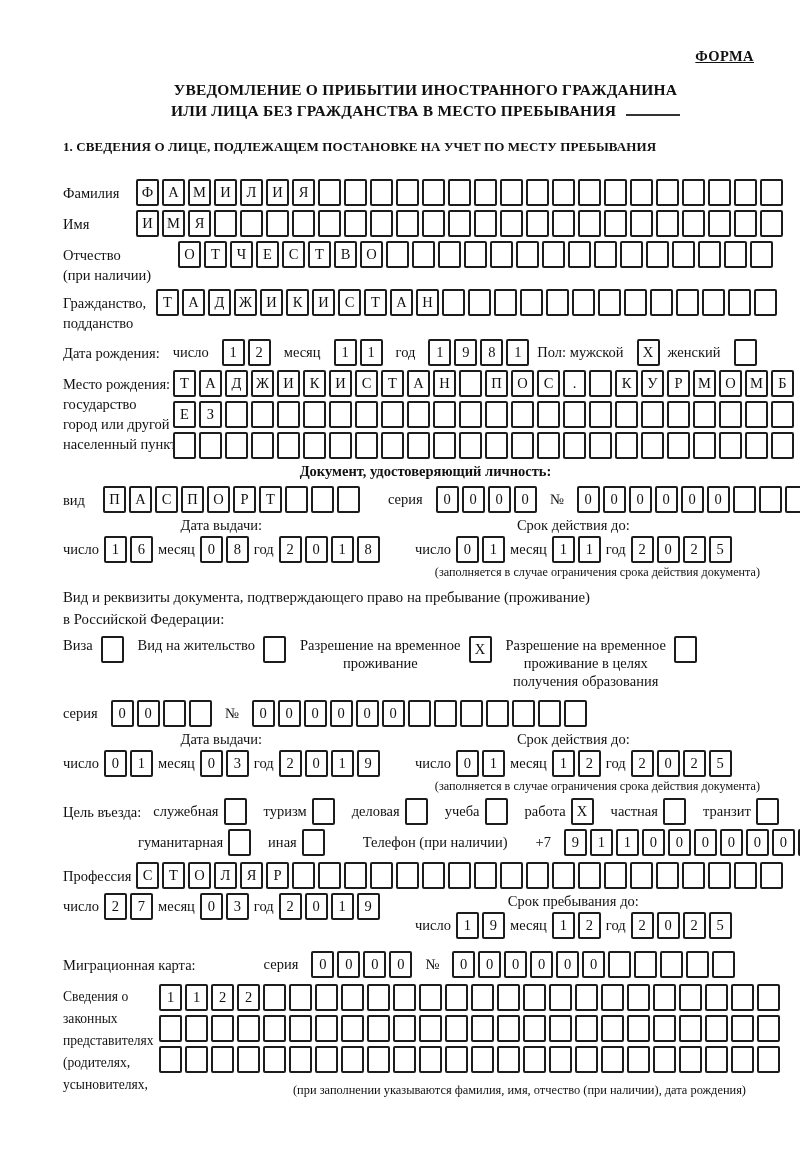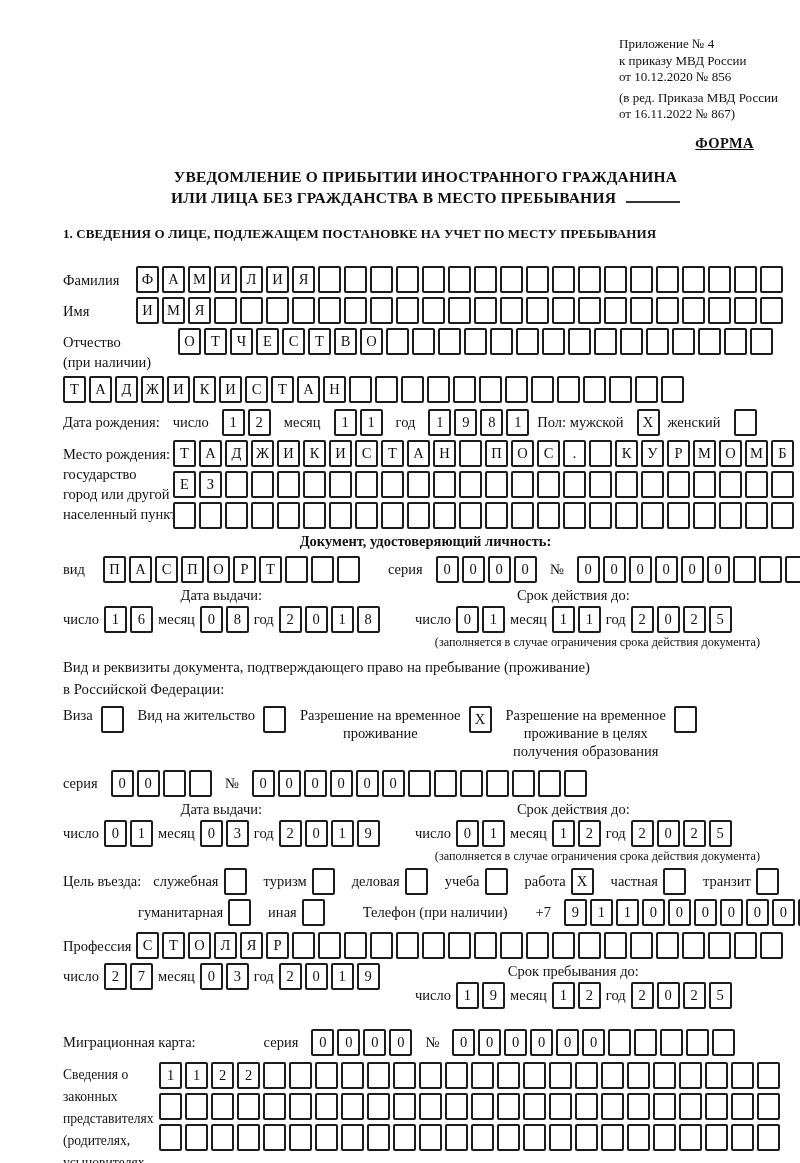--- a/index.html
+++ b/index.html
@@ -71,28 +71,20 @@
 
   
   .rep-label { width:88px; flex:0 0 88px; font-size:13.6px; line-height:22px; white-space:nowrap; padding-top:2px; }
   .rep-note { font-size:12.4px; text-align:center; padding-left:100px; margin-top:6px; }
 </style>
 </head>
 <body>
 
 <div class="page">
 
-  <div class="hdr">
-    <div>Приложение № 4</div>
-    <div>к приказу МВД России</div>
-    <div>от 10.12.2020 № 856</div>
-    <div class="gap"></div>
-    <div>(в ред. Приказа МВД России</div>
-    <div>от 16.11.2022 № 867)</div>
-  </div>
   <div class="forma">ФОРМА</div>
 
   <div class="title">
     <div>УВЕДОМЛЕНИЕ О ПРИБЫТИИ ИНОСТРАННОГО ГРАЖДАНИНА</div>
     <div>
       <span>ИЛИ ЛИЦА БЕЗ ГРАЖДАНСТВА В МЕСТО ПРЕБЫВАНИЯ</span><span class="blank-line"></span>
     </div>
   </div>
 
   <div class="sec1">1. СВЕДЕНИЯ О ЛИЦЕ, ПОДЛЕЖАЩЕМ ПОСТАНОВКЕ НА УЧЕТ ПО МЕСТУ ПРЕБЫВАНИЯ</div>
@@ -185,20 +177,24 @@
         <span class="cbox"></span>
         <span class="cbox"></span>
         <span class="cbox"></span>
         <span class="cbox"></span>
         <span class="cbox"></span>
         <span class="cbox"></span>
       </div>
   </div>
 
   <div class="frow">
+    <div class="flabel w85">
+      <div>Гражданство,</div>
+      <div>подданство</div>
+    </div>
     <div class="boxes">
         <span class="cbox">Т</span>
         <span class="cbox">А</span>
         <span class="cbox">Д</span>
         <span class="cbox">Ж</span>
         <span class="cbox">И</span>
         <span class="cbox">К</span>
         <span class="cbox">И</span>
         <span class="cbox">С</span>
         <span class="cbox">Т</span>
@@ -695,21 +691,21 @@
               <span class="cbox">2</span>
               <span class="cbox">0</span>
               <span class="cbox">2</span>
               <span class="cbox">5</span>
             </span>
         </div>
       </div>
     </div>
   </div>
 
-  <div class="frow inline" style="margin-top:20px;">
+  <div class="frow inline" style="margin-top:12px;">
     <span class="flabel" style="padding-top:0;">Миграционная карта:</span>
     <span class="dlabel" style="margin-left:60px;">серия</span>
     <span class="boxes">
         <span class="cbox">0</span>
         <span class="cbox">0</span>
         <span class="cbox">0</span>
         <span class="cbox">0</span>
       </span>
     <span class="dlabel">№</span>
     <span class="boxes">

